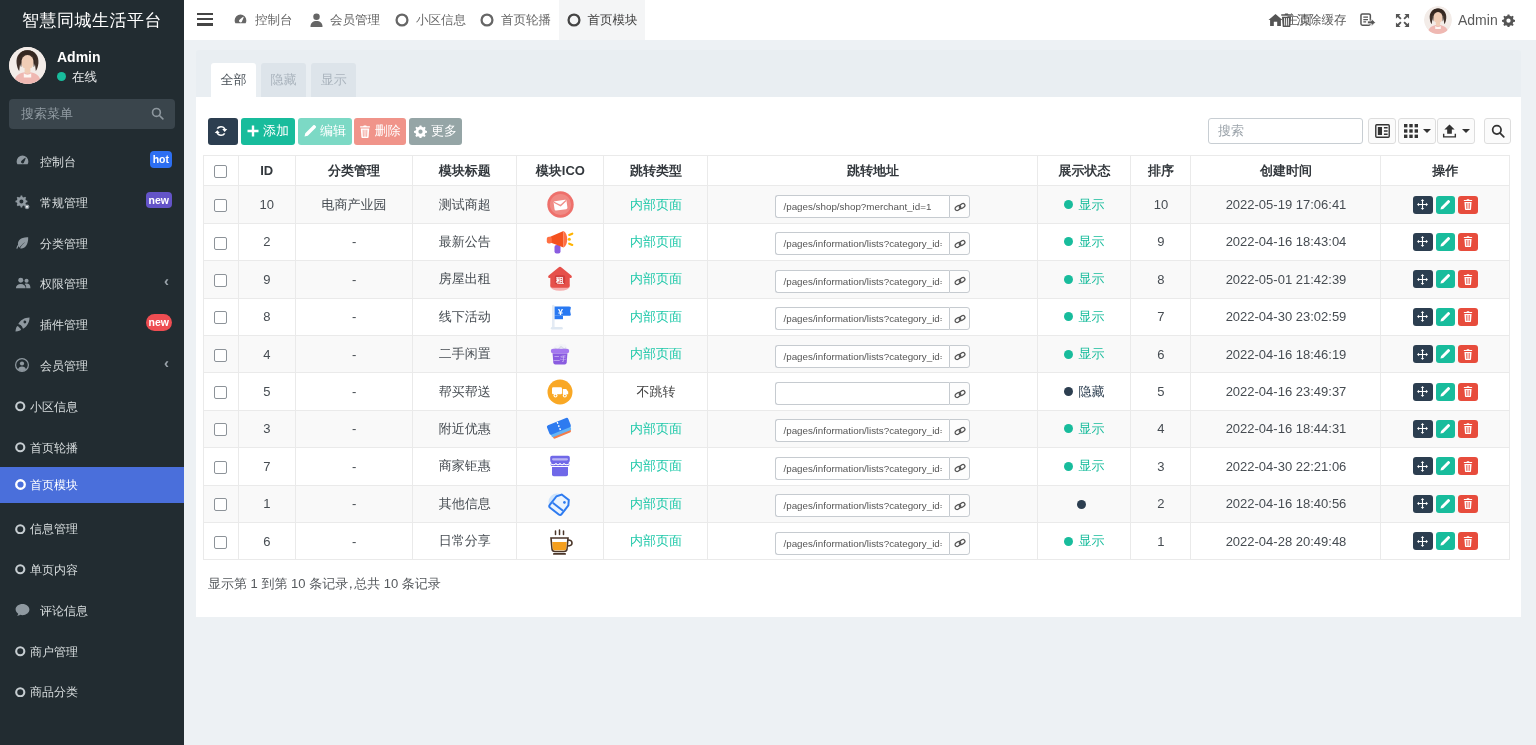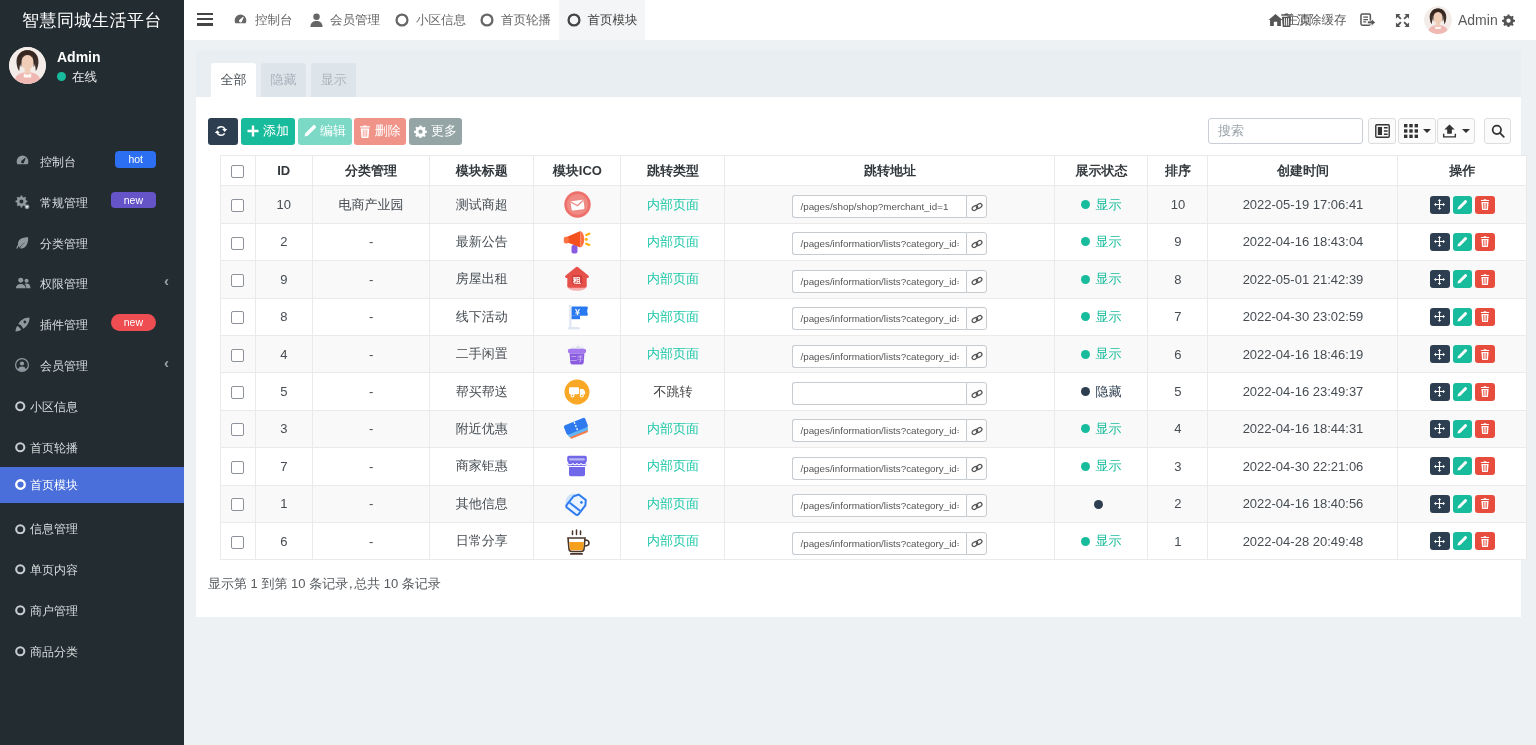--- a/index.html
+++ b/index.html
@@ -16,21 +16,21 @@
 #smenu{position:absolute;left:0;top:141px;width:184px}
 .mi{position:relative;height:40.8px;color:#d9dedf;font-size:12px}
 .mi .micon{position:absolute;left:15px;top:13px;width:16px;height:15px;color:#8f99a0}
 .mi.c .micon{left:15px;top:15px;color:#c6cdd1}
 .mi.c .mtxt{left:30px}
 .mi .mtxt{position:absolute;left:40px;top:13px}
 .mi.active{background:#4a6fdb;height:36px;margin-bottom:4.8px;color:#fff}
 .mi.active .mtxt{top:10px}
 .mi.active .micon{top:12px;color:#fff}
 .mi.active .micon{color:#fff}
-.badge{position:absolute;top:10px;right:28px;font-size:10.5px;font-weight:normal;color:#fff;padding:2px 13px;border-radius:4px;line-height:12.5px}
+.badge{position:absolute;top:10px;right:12px;font-size:10.5px;font-weight:bold;color:#fff;padding:2px 3px;border-radius:4px;line-height:12.5px}
 .badge.pill{border-radius:9px}
 .chev{position:absolute;right:15px;top:9px;color:#9aa3aa;font-size:15px;font-weight:bold}
 
 #nav{position:absolute;left:184px;top:0;width:1352px;height:40px;background:#fff}
 #nav .burger{position:absolute;left:13px;top:13px;width:16px;height:14px}
 #nav .burger i{display:block;height:2.2px;background:#454545;margin-bottom:3px}
 .ntab{position:absolute;top:0;height:40px;display:flex;align-items:center;color:#666;font-size:12.5px}
 .ntab svg{margin-right:7px}
 .ntab.on{background:#f4f5f6;width:86px;justify-content:center;color:#404040}
 .nri{position:absolute;top:0;height:40px;display:flex;align-items:center;color:#5a5a5a;font-size:12.5px}
@@ -41,21 +41,21 @@
 .tab.on{background:#fff;color:#4a5259}
 .tab.off{background:#dde4ea;color:#aab4bd}
 
 .tbtn{position:absolute;top:21px;height:26.5px;border-radius:3px;color:#fff;font-size:13px;display:flex;align-items:center;justify-content:center}
 .tbtn svg{margin-right:4px}
 
 #rsearch{position:absolute;left:1012px;top:20.5px;width:155px;height:26px;border:1px solid #c8ced3;border-radius:3px;background:#fff;color:#9aa2a9;font-size:13px;line-height:24px;padding-left:9px}
 .rbtn{position:absolute;top:20.5px;height:26.5px;background:#fbfbfb;border:1px solid #ddd;border-radius:3px;display:flex;align-items:center;justify-content:center;color:#333}
 .caret{display:inline-block;width:0;height:0;border-left:4px solid transparent;border-right:4px solid transparent;border-top:4px solid #333;margin-left:5px}
 
-#tbl{position:absolute;left:24px;top:58.4px;border-collapse:collapse;table-layout:fixed;width:1306px;font-size:13px;color:#464c52}
+#tbl{position:absolute;left:7px;top:58.4px;border-collapse:collapse;table-layout:fixed;width:1306px;font-size:13px;color:#464c52}
 #tbl th{height:30px;font-size:13px;color:#33383d;border:1px solid #eaeaea;background:#fff;font-weight:bold;padding:0}
 #tbl td{height:37.4px;border:1px solid #eaeaea;text-align:center;vertical-align:middle;padding:0}
 #tbl tr.odd td{background:#f9f9f9}
 #tbl tr.even td{background:#fff}
 .cb{display:inline-block;width:13px;height:13px;border:1px solid #8d9399;border-radius:2px;background:#fff;vertical-align:middle}
 .ico svg{vertical-align:middle}
 .ig{display:inline-flex;height:19px}
 .ig input{width:174px;height:23px;border:1px solid #c6cbd0;border-right:none;border-radius:3px 0 0 3px;font-size:9.8px;color:#555;padding:0 7px;font-family:"Liberation Sans",sans-serif;background:#fff;outline:none}
 .ig .lbtn{width:21px;height:23px;background:#fdfdfd;border:1px solid #c6cbd0;border-radius:0 3px 3px 0;display:inline-flex;align-items:center;justify-content:center}
 .st i{display:inline-block;width:9px;height:9px;border-radius:50%;margin-right:5px;vertical-align:-0.5px}
@@ -73,20 +73,24 @@
           <path d="M20 3.5 C12 3.5 9.5 10.5 10.5 14.5 C11.5 10 15 8.2 20 8.2 C25 8.2 28.5 10 29.5 14.5 C30.5 10.5 28 3.5 20 3.5 Z" fill="#352720"></path>
           <path d="M13.5 10 C11 13 11.5 19 13.2 22 L13.8 12.5 Z" fill="#352720"></path>
           <path d="M26.5 10 C29 13 28.5 19 26.8 22 L26.2 12.5 Z" fill="#352720"></path>
           <path d="M5.5 40 C5.5 30.5 12 27 20 27 C28 27 34.5 30.5 34.5 40 Z" fill="#efb8b2"></path>
           <rect x="16.8" y="21.5" width="6.4" height="7.5" rx="3.2" fill="#f0cdb6"></rect>
           <path d="M16 28.5 C18 30.5 22 30.5 24 28.5 L24 33 L16 33 Z" fill="#fdf6f2"></path>
         </svg></span>
       <span class="nm">Admin</span>
       <span class="ol"><i></i>在线</span>
     </div>
+<div id="ssearch">搜索菜单<svg width="13" height="13" viewBox="0 0 16 16" fill="none" stroke="#8d979e" stroke-width="2">
+        <circle cx="6.7" cy="6.7" r="4.8"></circle>
+        <line x1="10.4" y1="10.4" x2="14.6" y2="14.6" stroke-linecap="round"></line>
+      </svg></div>
 <div id="smenu">
 <div class="mi">
         <span class="micon"><svg width="15" height="14" viewBox="0 0 16 16" fill="currentColor">
             <path d="M8 1.8 A6.7 6.7 0 0 0 1.3 8.5 A6.7 6.7 0 0 0 2.2 11.8 L13.8 11.8 A6.7 6.7 0 0 0 14.7 8.5 A6.7 6.7 0 0 0 8 1.8 Z M7.6 10.6 A1.6 1.6 0 0 1 6.3 8.8 C6.5 7.9 11.2 3.9 11.6 4.4 C12 4.8 9.5 10.3 9.5 10.3 A1.6 1.6 0 0 1 7.6 10.6 Z"></path>
           </svg></span>
         <span class="mtxt">控制台</span>
         <span class="badge" style="background:#2d6ff2">hot</span>
       </div>
 <div class="mi">
         <span class="micon"><svg width="15" height="15" viewBox="0 0 16 16" fill="currentColor">
@@ -153,20 +157,26 @@
         <span class="micon"><svg width="10.5" height="10.5" viewBox="0 0 16 16" fill="none" stroke="currentColor" stroke-width="3.2">
             <circle cx="8" cy="8" r="6.2"></circle>
           </svg></span>
         <span class="mtxt">信息管理</span>
       </div>
 <div class="mi c">
         <span class="micon"><svg width="10.5" height="10.5" viewBox="0 0 16 16" fill="none" stroke="currentColor" stroke-width="3.2">
             <circle cx="8" cy="8" r="6.2"></circle>
           </svg></span>
         <span class="mtxt">单页内容</span>
+      </div>
+<div class="mi">
+        <span class="micon"><svg width="15" height="14" viewBox="0 0 16 15" fill="currentColor">
+            <path d="M8 1 C3.9 1 0.6 3.6 0.6 6.8 C0.6 8.7 1.7 10.3 3.4 11.4 C3.2 12.5 2.6 13.4 1.9 14 C3.3 14 4.6 13.4 5.5 12.7 C6.3 12.9 7.1 13 8 13 C12.1 13 15.4 10.2 15.4 7 C15.4 3.8 12.1 1 8 1 Z"></path>
+          </svg></span>
+        <span class="mtxt">评论信息</span>
       </div>
 <div class="mi c">
         <span class="micon"><svg width="10.5" height="10.5" viewBox="0 0 16 16" fill="none" stroke="currentColor" stroke-width="3.2">
             <circle cx="8" cy="8" r="6.2"></circle>
           </svg></span>
         <span class="mtxt">商户管理</span>
       </div>
 <div class="mi c">
         <span class="micon"><svg width="10.5" height="10.5" viewBox="0 0 16 16" fill="none" stroke="currentColor" stroke-width="3.2">
             <circle cx="8" cy="8" r="6.2"></circle>

